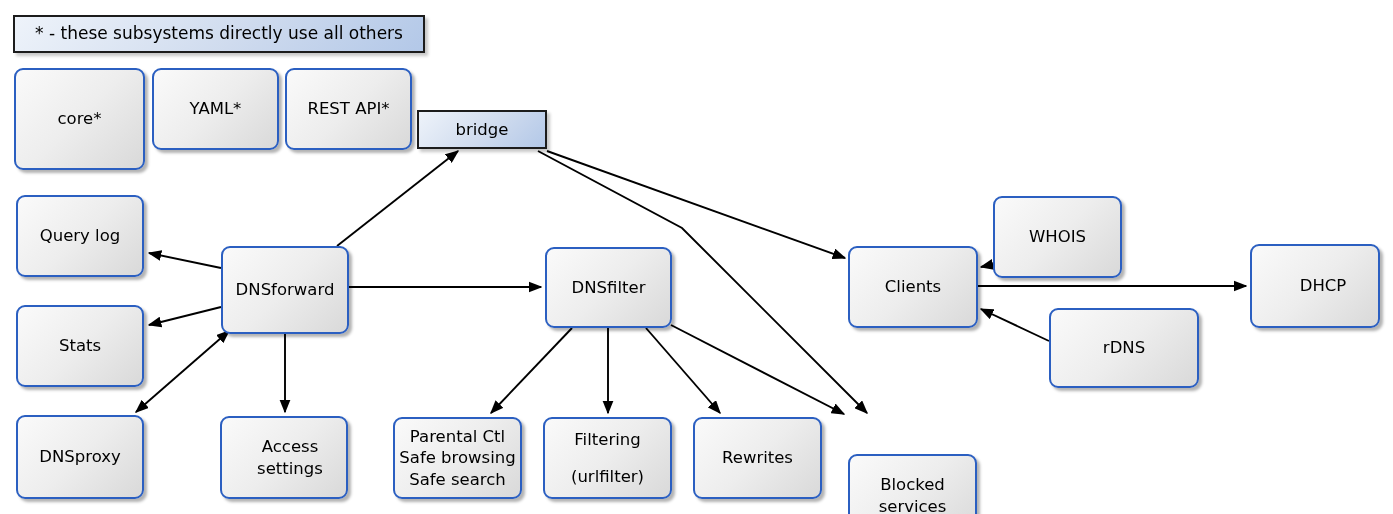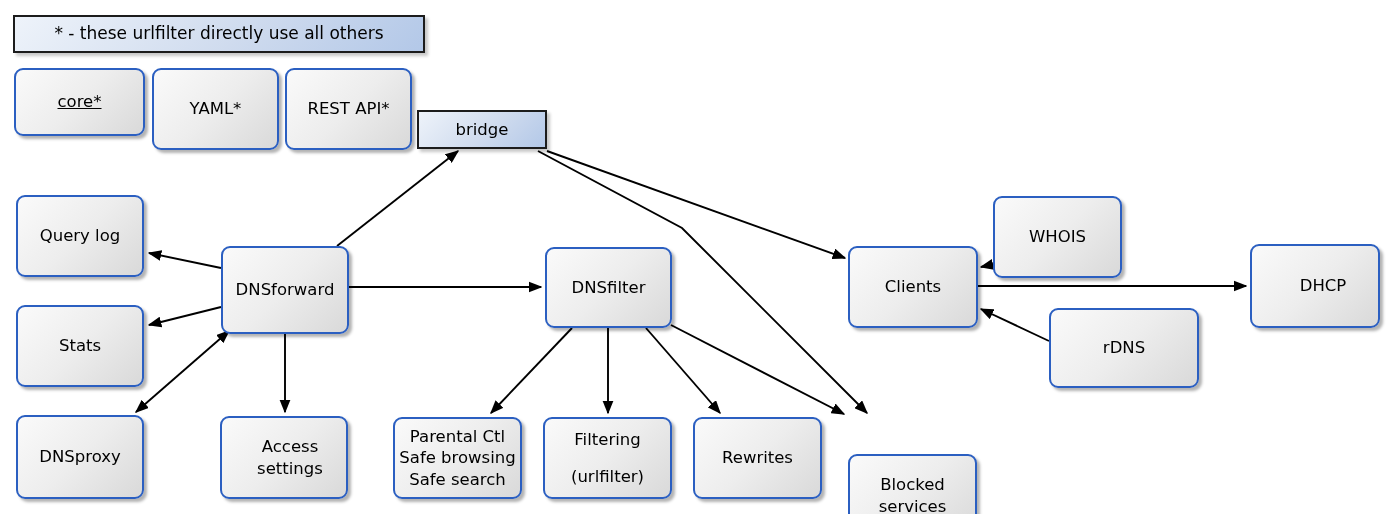--- a/index.html
+++ b/index.html
@@ -71,23 +71,23 @@
         <polyline points="572,328 491,413" class="edge" data-name="edge-dnsfilter-parental" marker-end="url(#arrow)"></polyline>
         <polyline points="608,328 608,413" class="edge" data-name="edge-dnsfilter-filtering" marker-end="url(#arrow)"></polyline>
         <polyline points="646,328 720,413" class="edge" data-name="edge-dnsfilter-rewrites" marker-end="url(#arrow)"></polyline>
         <polyline points="671,325 844,414" class="edge" data-name="edge-dnsfilter-blocked" marker-end="url(#arrow)"></polyline>
         <polyline points="1049,252 981,267" class="edge" data-name="edge-whois-clients" marker-end="url(#arrow)"></polyline>
         <polyline points="1049,341 981,309" class="edge" data-name="edge-rdns-clients" marker-end="url(#arrow)"></polyline>
         <polyline points="978,286 1246,286" class="edge" data-name="edge-clients-dhcp" marker-end="url(#arrow)"></polyline>
       </g>
   </svg>
 <div class="node accent" data-name="node-legend" style="left: 13px; top: 15px; width: 412px; height: 38px;">
-      <span data-name="node-label">* - these urlfilter directly use all others</span>
+      <span data-name="node-label">* - these subsystems directly use all others</span>
     </div>
-    <div class="node plain" data-name="node-core" style="left: 14px; top: 68px; width: 131px; height: 68px; text-decoration: underline;">
+    <div class="node plain" data-name="node-core" style="left: 14px; top: 68px; width: 131px; height: 102px;">
       <span data-name="node-label">core*</span>
     </div>
     <div class="node plain" data-name="node-yaml" style="left: 152px; top: 68px; width: 127px; height: 82px;">
       <span data-name="node-label">YAML*</span>
     </div>
     <div class="node plain" data-name="node-restapi" style="left: 285px; top: 68px; width: 127px; height: 82px;">
       <span data-name="node-label">REST API*</span>
     </div>
     <div class="node accent" data-name="node-bridge" style="left: 417px; top: 110px; width: 130px; height: 39px;">
       <span data-name="node-label">bridge</span>

